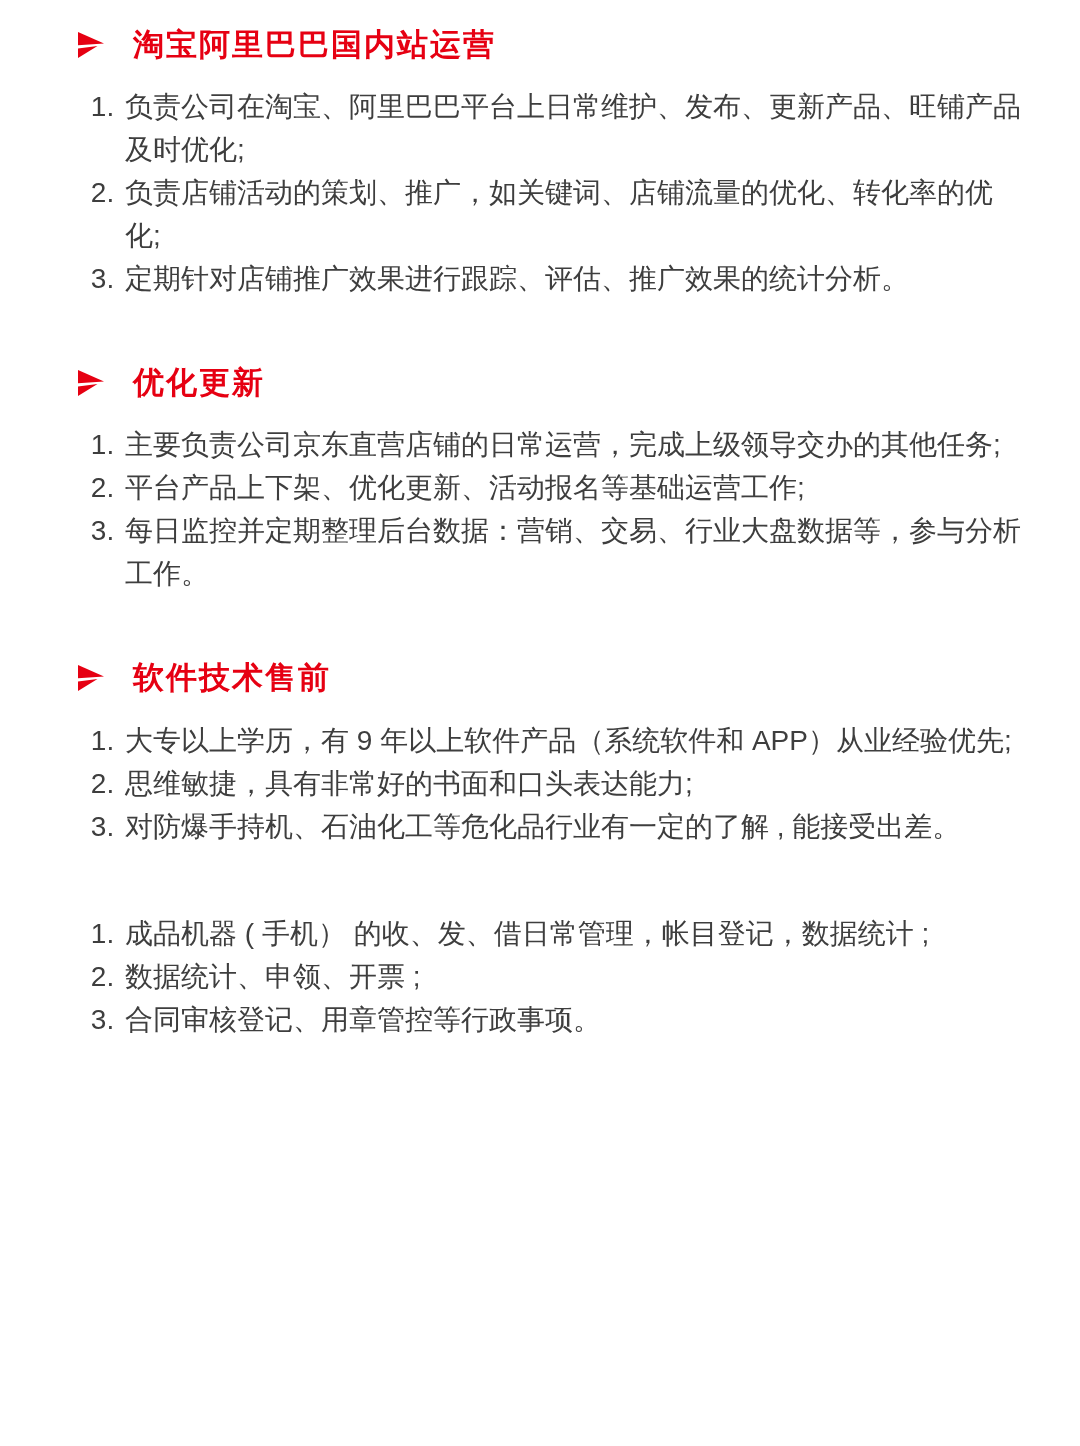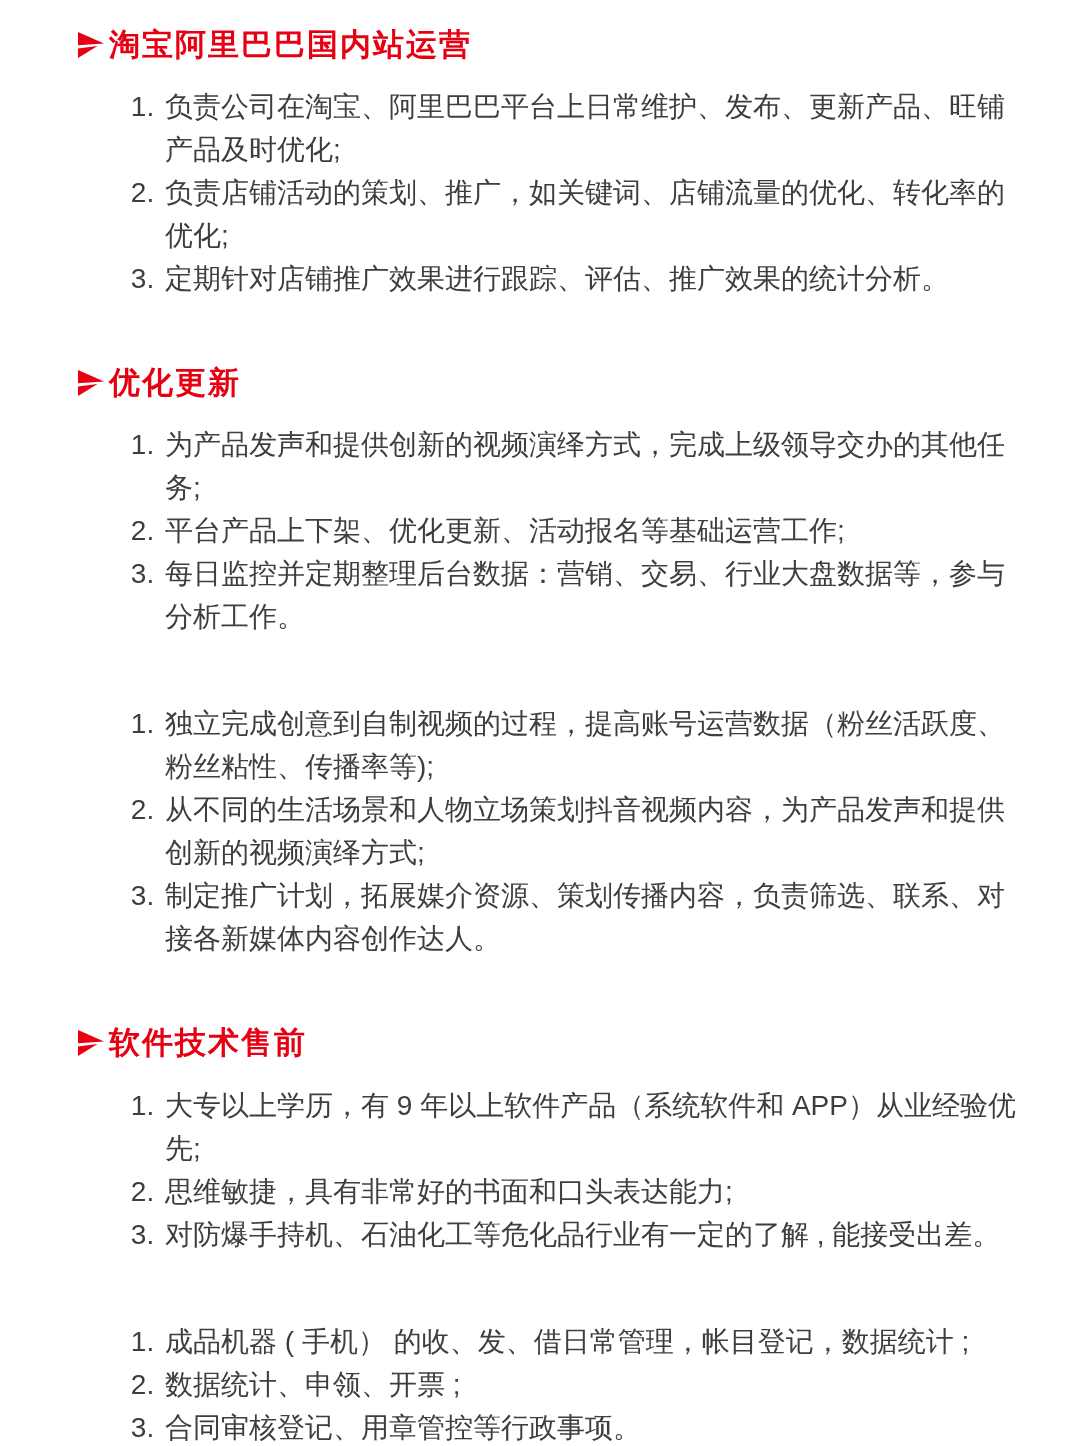--- a/index.html
+++ b/index.html
@@ -24,42 +24,41 @@
   }
   section.job-section {
     margin: 0 0 64px 0;
   }
   section.job-section:last-child {
     margin-bottom: 0;
   }
   h2.section-heading {
     display: flex;
     align-items: center;
-    gap: 4px;
+    gap: 28px;
     margin: 0;
     color: var(--accent);
     font-size: 31px;
     font-weight: bold;
     letter-spacing: 2px;
     line-height: 1.2;
   }
   .arrow-icon { display: inline-flex; flex: 0 0 auto; }
   .arrow-icon svg { display: block; }
   .arrow-icon polygon { fill: var(--accent); }
   ol.duty-list {
     margin: 22px 0 0 0;
     padding: 0 0 0 44px;
     font-size: 28px;
     line-height: 43px;
     color: var(--text);
     list-style: decimal outside;
   }
   ol.duty-list li {
     padding-left: 3px;
-    margin-left: 40px;
   }
 </style>
 </head>
 <body style="background: rgb(255, 255, 255);">
 
 <main class="page">
   <section class="job-section">
     <h2 class="section-heading">
       <span class="arrow-icon">
         <svg width="27" height="28" viewBox="0 0 27 28" aria-hidden="true">
@@ -80,32 +79,27 @@
     <h2 class="section-heading">
       <span class="arrow-icon">
         <svg width="27" height="28" viewBox="0 0 27 28" aria-hidden="true">
           <polygon points="0,1 26,12.6 0,14.2"></polygon>
           <polygon points="0,17.4 19.5,15 0,27"></polygon>
         </svg>
       </span>
       <span class="section-title">优化更新</span>
     </h2>
     <ol class="duty-list">
-        <li>为产品发声和提供创新的视频演绎方式，完成上级领导交办的其他任务;</li>
+        <li>主要负责公司京东直营店铺的日常运营，完成上级领导交办的其他任务;</li>
         <li>平台产品上下架、优化更新、活动报名等基础运营工作;</li>
         <li>每日监控并定期整理后台数据：营销、交易、行业大盘数据等，参与分析工作。</li>
       </ol>
   </section>
 
   <section class="job-section">
-    <ol class="duty-list">
-        <li>独立完成创意到自制视频的过程，提高账号运营数据（粉丝活跃度、粉丝粘性、传播率等);</li>
-        <li>从不同的生活场景和人物立场策划抖音视频内容，为产品发声和提供创新的视频演绎方式;</li>
-        <li>制定推广计划，拓展媒介资源、策划传播内容，负责筛选、联系、对接各新媒体内容创作达人。</li>
-      </ol>
   </section>
 
   <section class="job-section">
     <h2 class="section-heading">
       <span class="arrow-icon">
         <svg width="27" height="28" viewBox="0 0 27 28" aria-hidden="true">
           <polygon points="0,1 26,12.6 0,14.2"></polygon>
           <polygon points="0,17.4 19.5,15 0,27"></polygon>
         </svg>
       </span>

